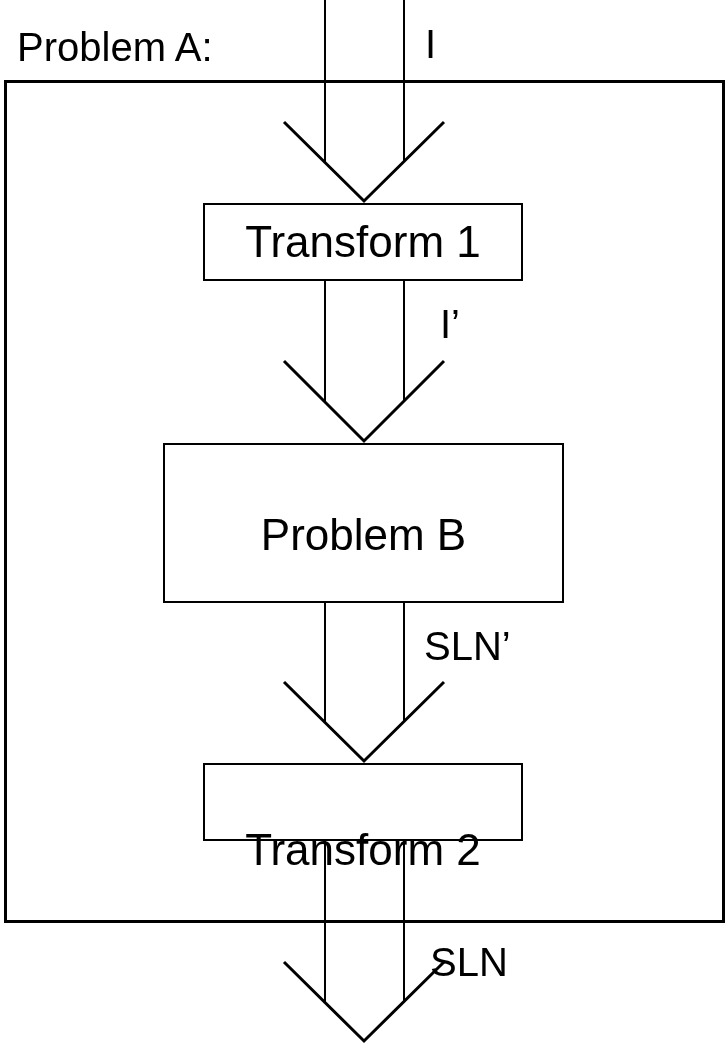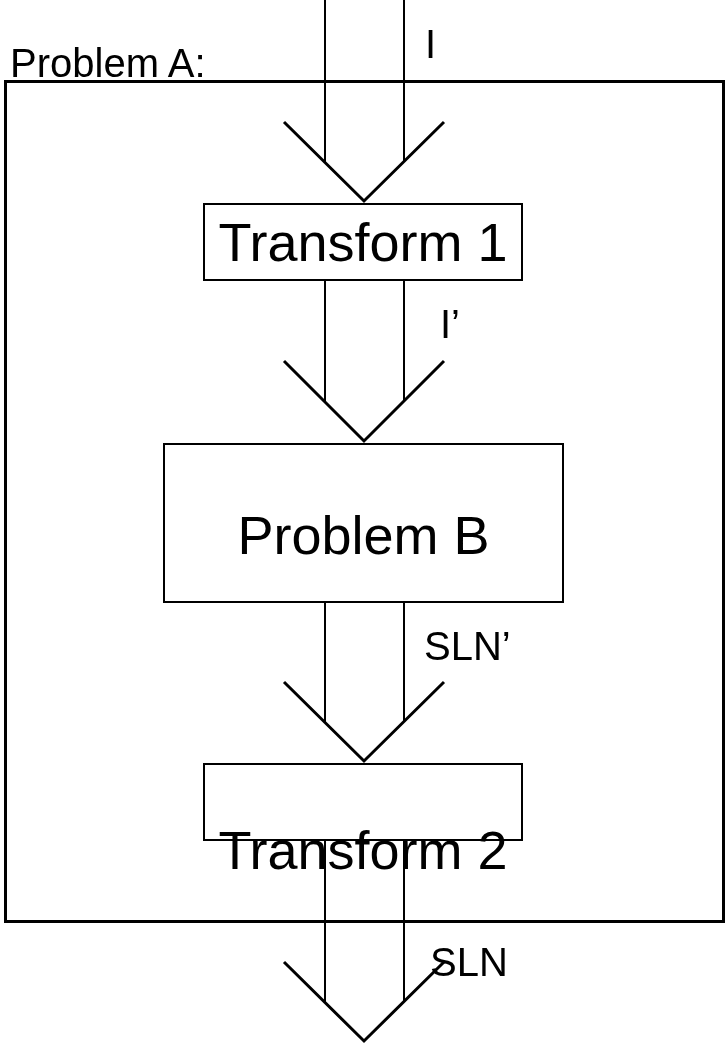--- a/index.html
+++ b/index.html
@@ -26,25 +26,25 @@
     font-size: 40px;
     line-height: 1;
     white-space: nowrap;
     color: #000000;
   }
   .node-label {
     position: absolute;
     display: flex;
     align-items: center;
     justify-content: center;
-    font-size: 54px;
+    font-size: 44px;
     line-height: 1;
     color: #000000;
   }
-  #lbl-title   { left: 10px;   top: 27px; margin-top: 16px; }
+  #lbl-title   { left: 17px;   top: 27px; }
   #lbl-input   { left: 425px; top: 24px; }
   #lbl-input-t { left: 440px; top: 304px; }
   #lbl-sol-t   { left: 424px; top: 626px; }
   #lbl-sol     { left: 430px; top: 942px; }
 
   #nl-t1 { left: 203px; top: 203px; width: 320px; height: 78px; }
   #nl-pb { left: 163px; top: 443px; width: 401px; height: 120px; margin-top: 32px; }
   #nl-t2 { left: 203px; top: 763px; width: 320px; height: 78px; margin-top: 48px; }
 </style>
 </head>

